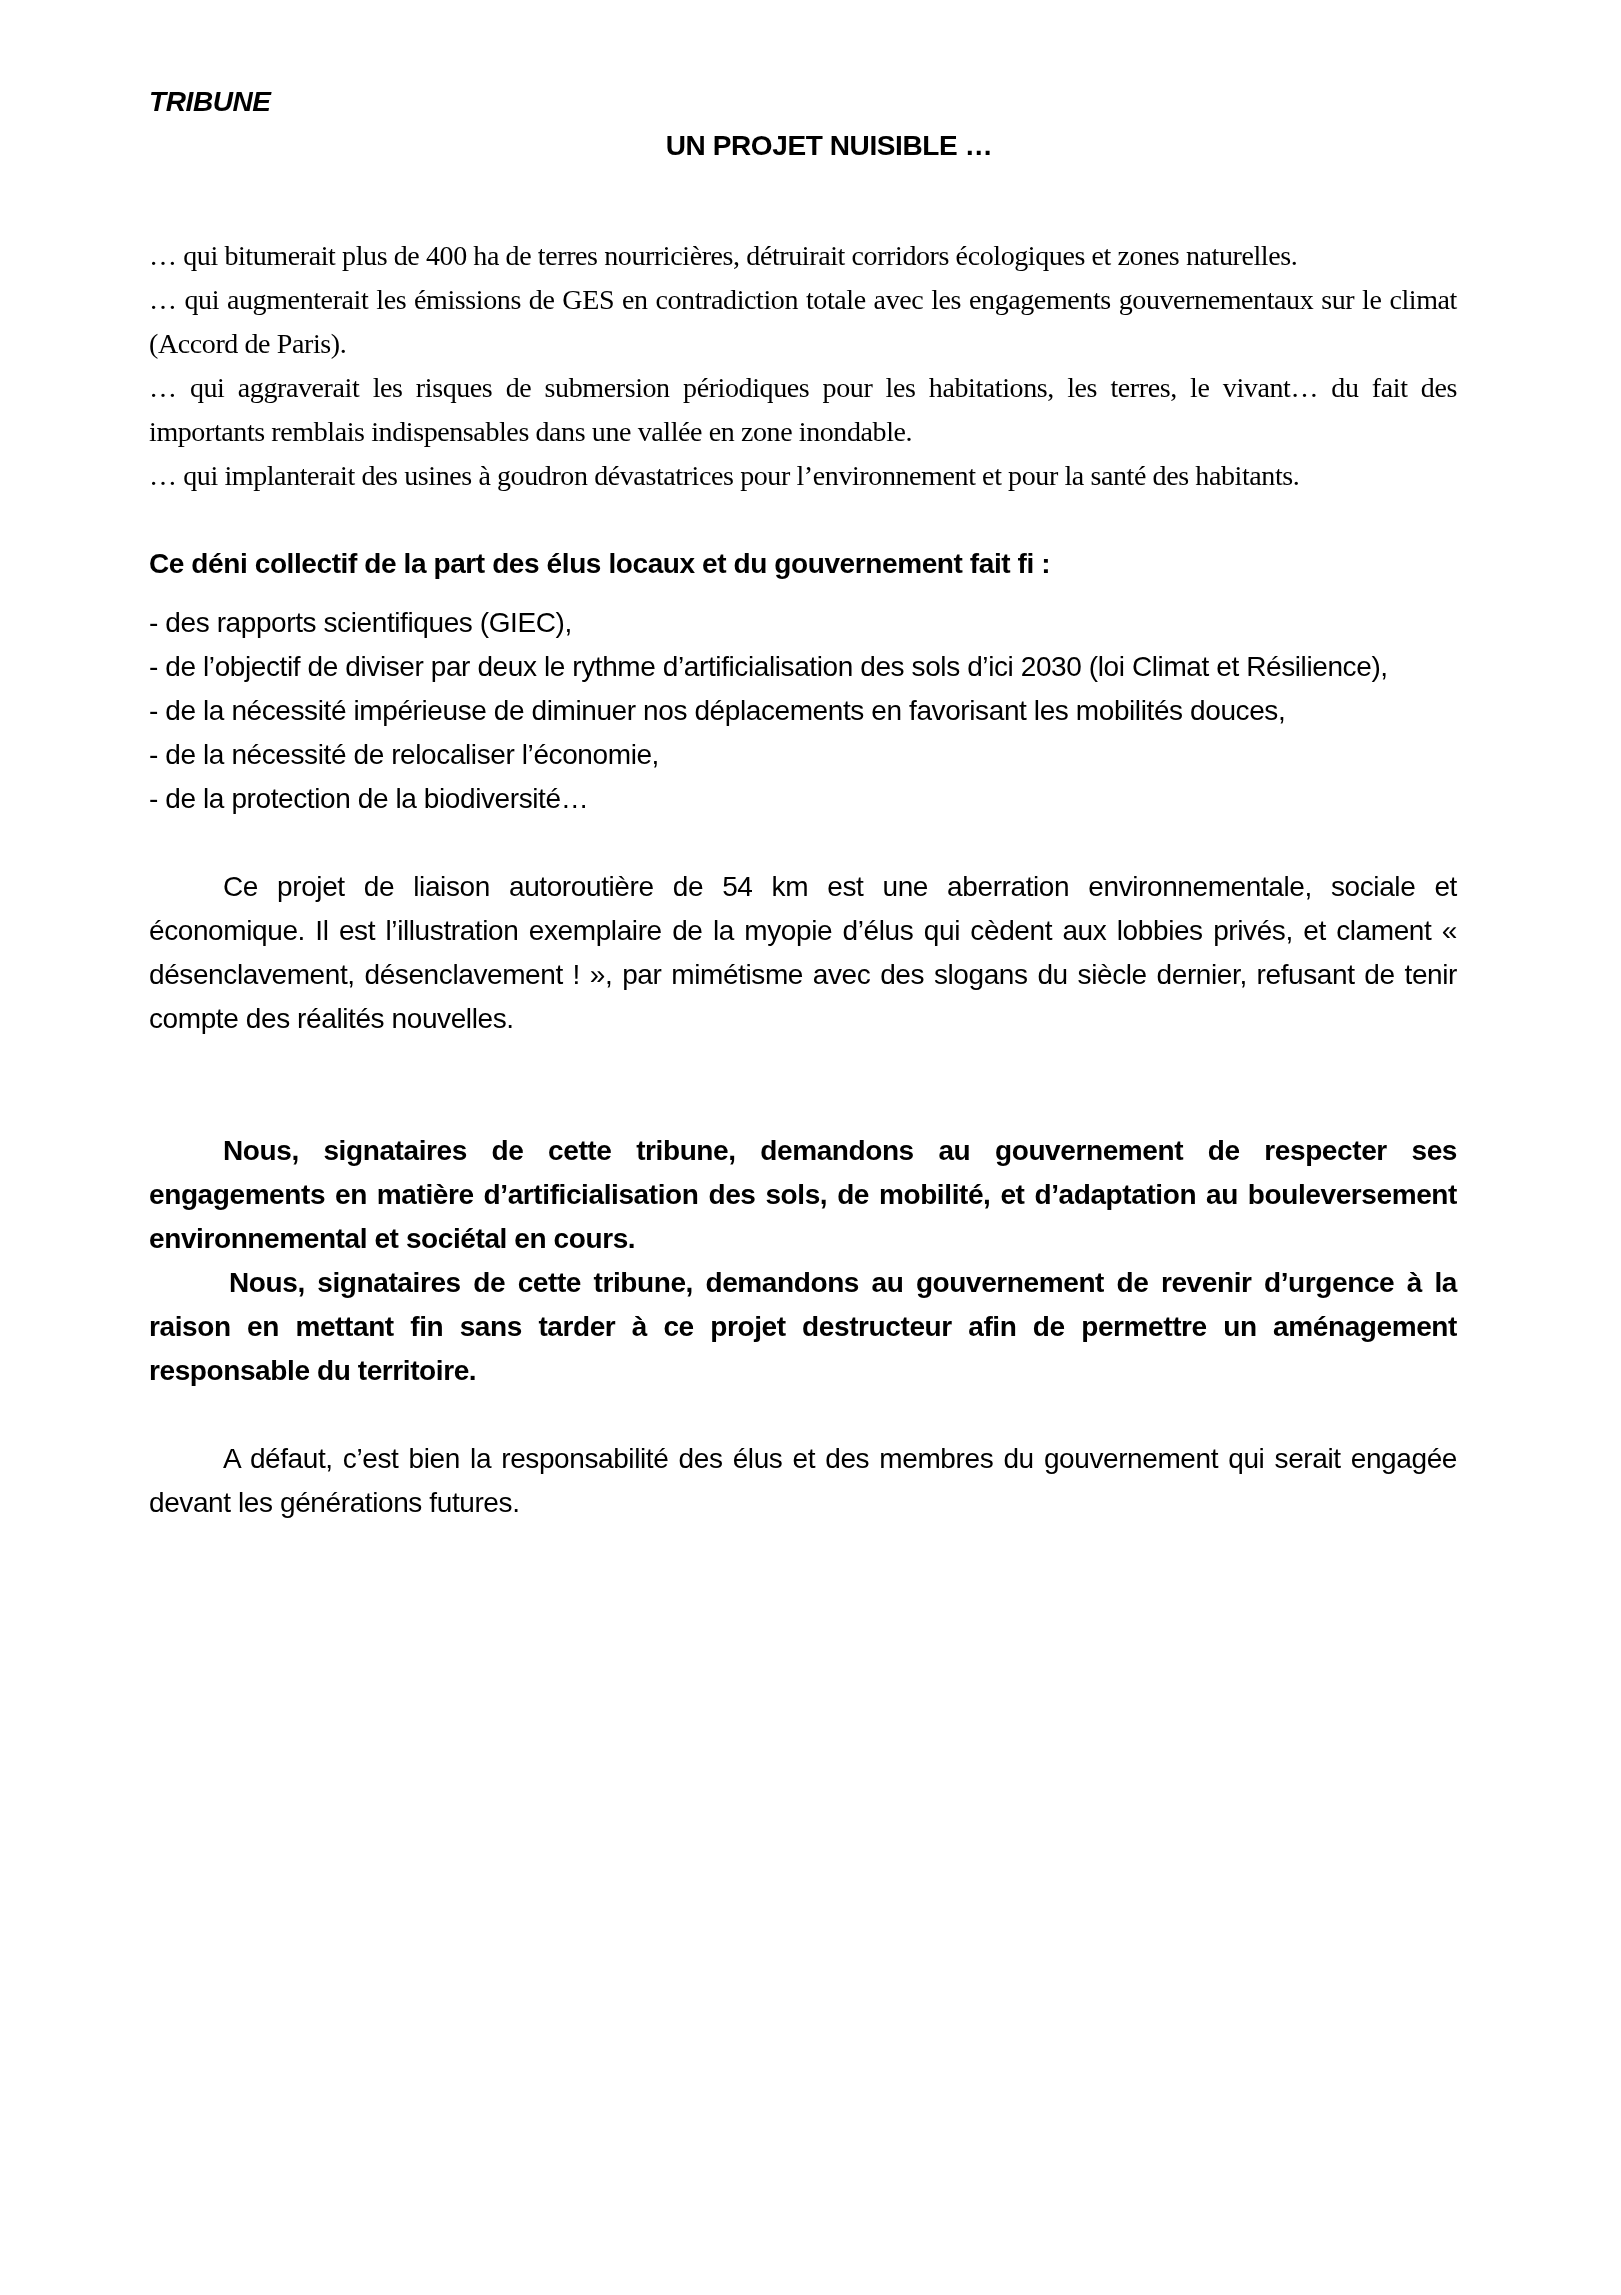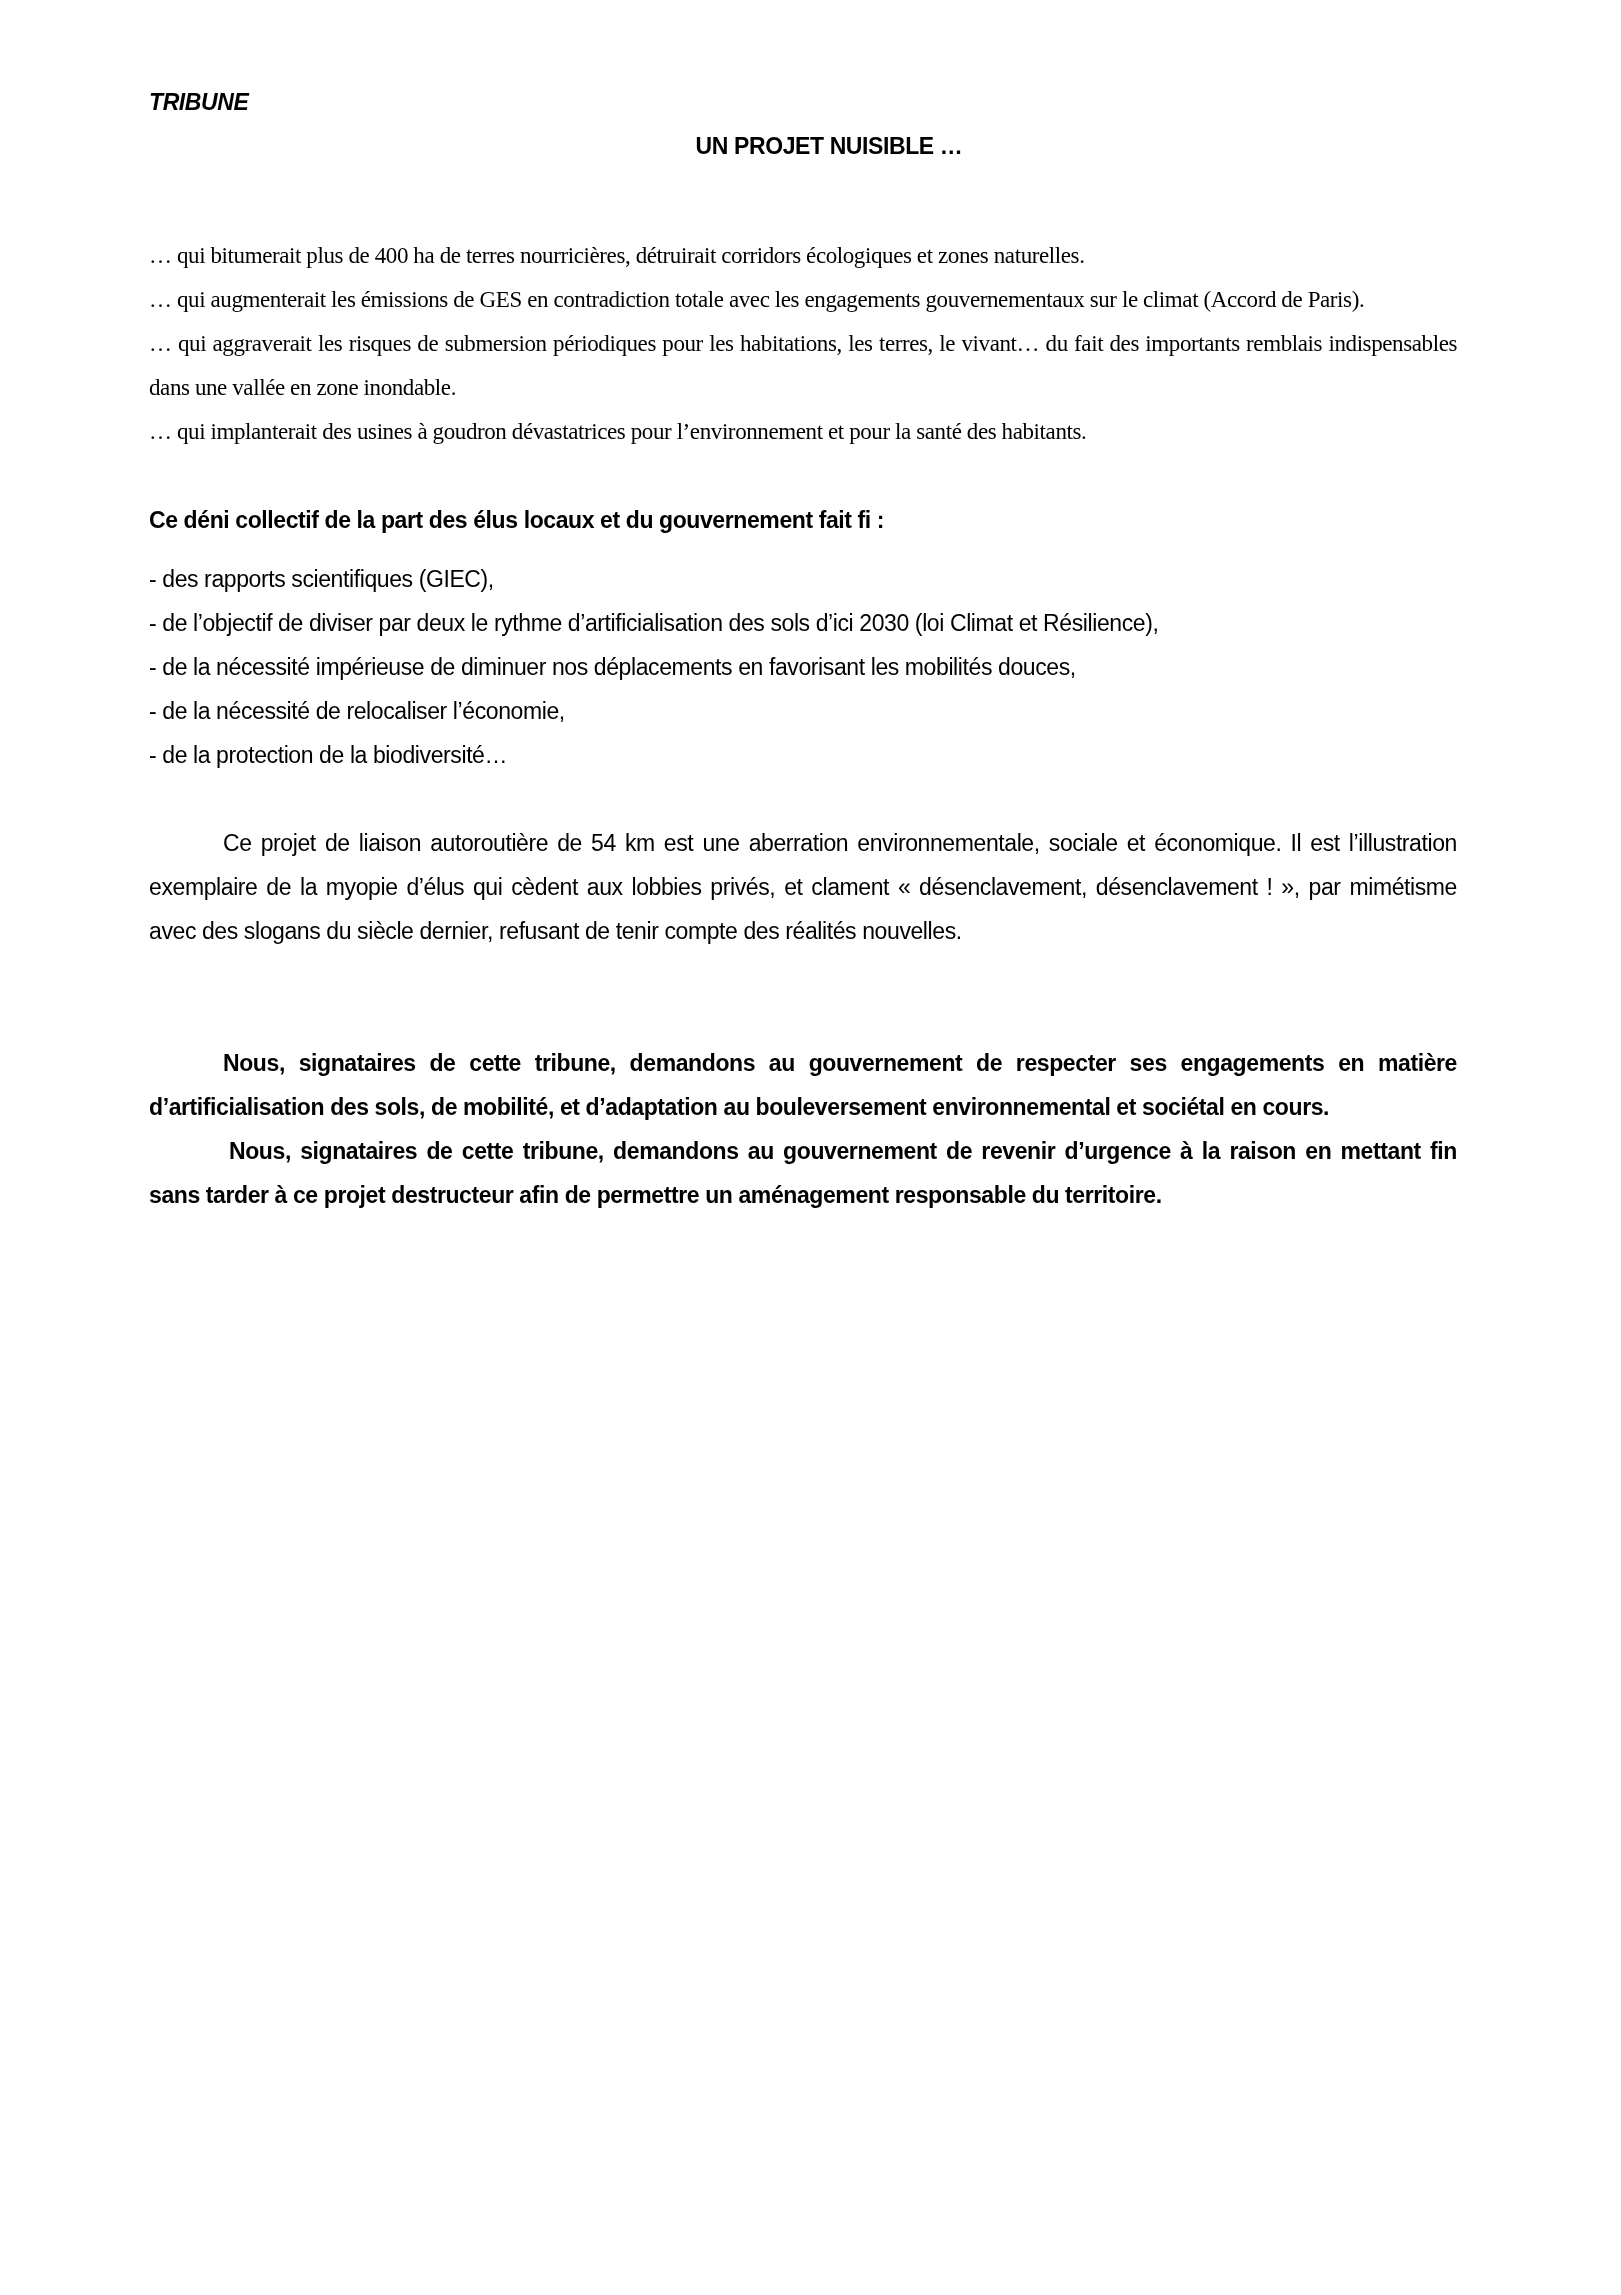--- a/index.html
+++ b/index.html
@@ -13,21 +13,21 @@
       position: relative;
       overflow: hidden;
       color: #000000;
       font-family: "Liberation Sans", sans-serif;
     }
     .page {
       position: absolute;
       left: 149px;
       top: 80px;
       width: 1308px;
-      font-size: 23px;
+      font-size: 28px;
       line-height: 44px;
       letter-spacing: -0.4px;
     }
     .tribune-label {
       font-style: italic;
       font-weight: bold;
       margin: 0;
       height: 44px;
     }
     .doc-title {
@@ -110,15 +110,16 @@
 
   <p class="indent">Ce projet de liaison autoroutière de 54 km est une aberration environnementale, sociale et économique. Il est l’illustration exemplaire de la myopie d’élus qui cèdent aux lobbies privés, et clament « désenclavement, désenclavement ! », par mimétisme avec des slogans du siècle dernier, refusant de tenir compte des réalités nouvelles.</p>
 
   <div class="gap-2"></div>
 
   <p class="indent bold">Nous, signataires de cette tribune, demandons au gouvernement de respecter ses engagements en matière d’artificialisation des sols, de mobilité, et d’adaptation au bouleversement environnemental et sociétal en cours.</p>
   <p class="indent-more bold">Nous, signataires de cette tribune, demandons au gouvernement de revenir d’urgence à la raison en mettant fin sans tarder à ce projet destructeur afin de permettre un aménagement responsable du territoire.</p>
 
   <div class="gap-1"></div>
 
+  <p class="indent">A défaut, c’est bien la responsabilité des élus et des membres du gouvernement qui serait engagée devant les générations futures.</p>
 
 </div>
 
 
 </body></html>

